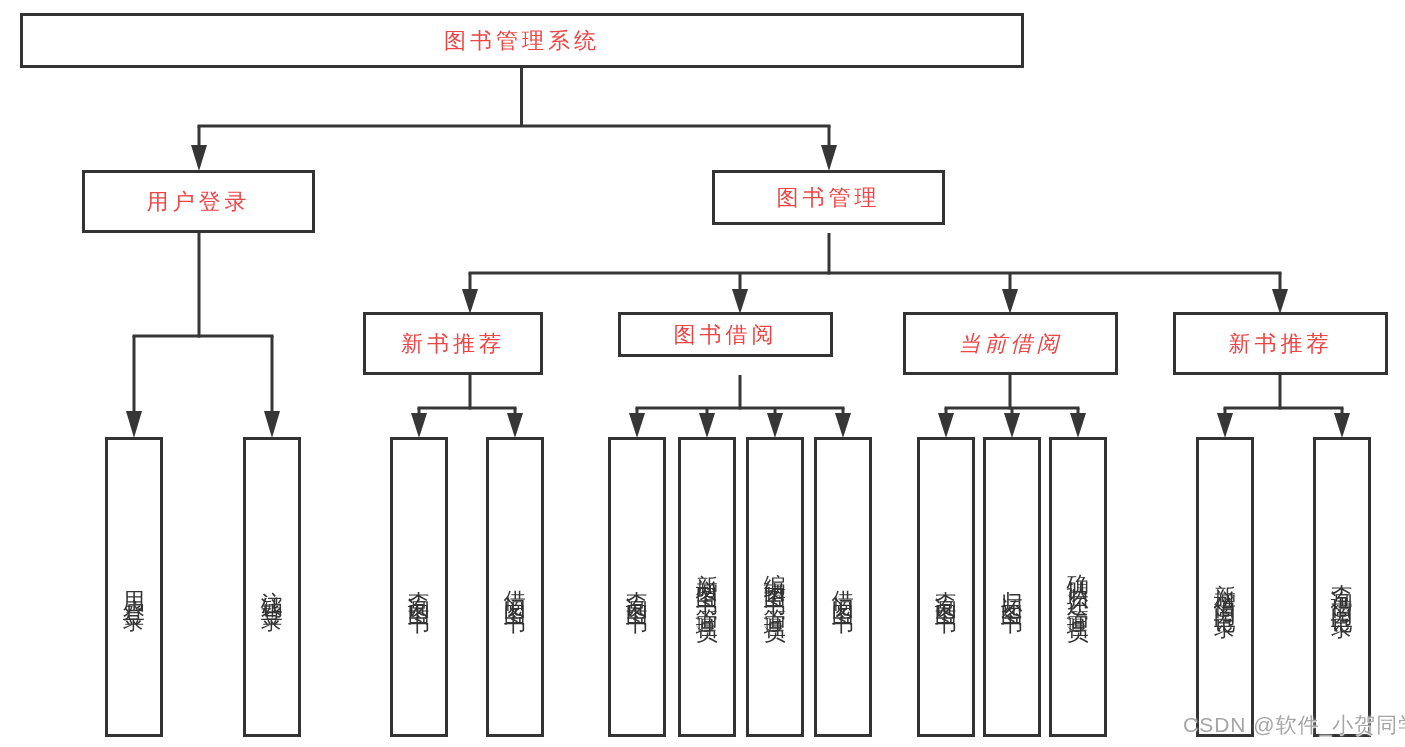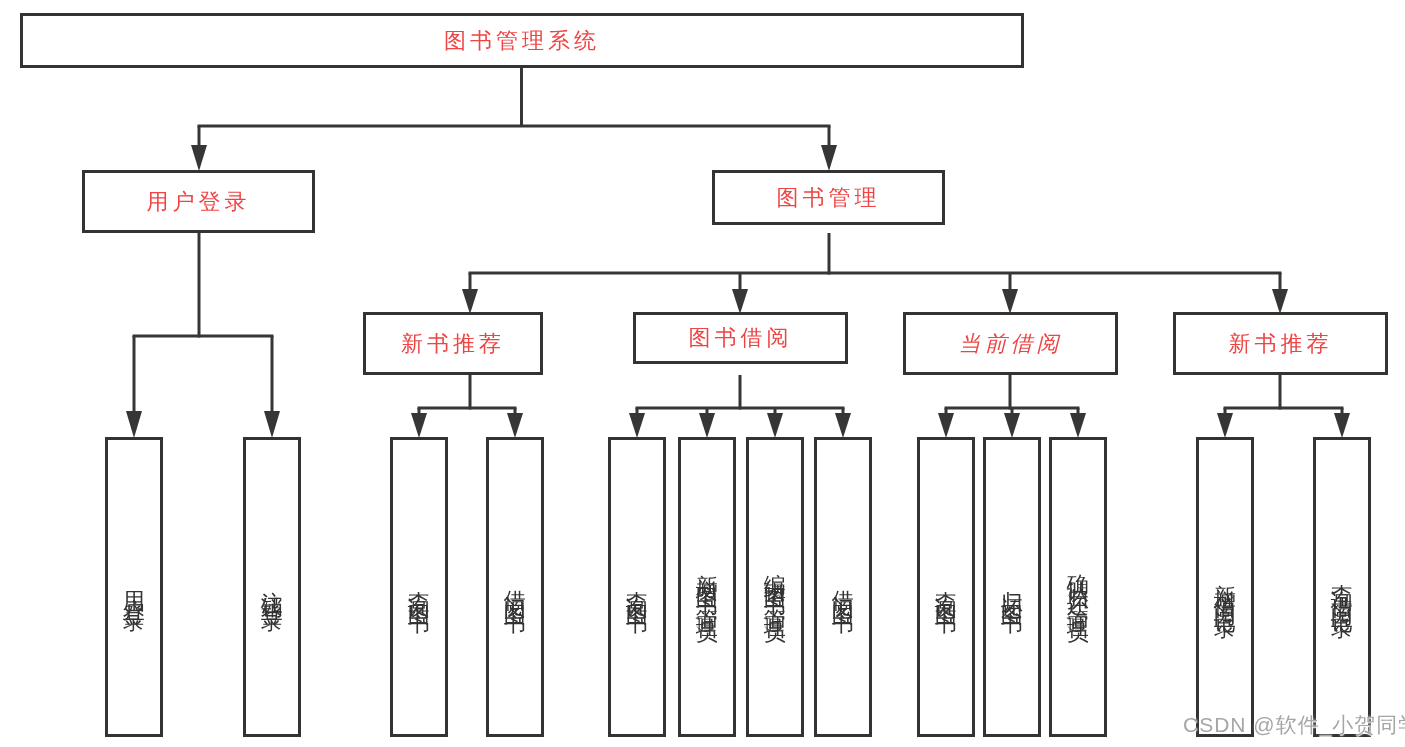--- a/index.html
+++ b/index.html
@@ -112,21 +112,21 @@
   <div class="box" style="left:82px;top:170px;width:233px;height:63px;">
     <span class="hlabel">用户登录</span>
   </div>
   <div class="box" style="left:712px;top:170px;width:233px;height:55px;">
     <span class="hlabel">图书管理</span>
   </div>
 
   <div class="box" style="left:363px;top:312px;width:180px;height:63px;">
     <span class="hlabel">新书推荐</span>
   </div>
-  <div class="box" style="left:633px;top:312px;width:215px;height:52px;">
+  <div class="box" style="left:618px;top:312px;width:215px;height:45px;">
     <span class="hlabel">图书借阅</span>
   </div>
   <div class="box" style="left:903px;top:312px;width:215px;height:63px;font-style:italic;">
     <span class="hlabel">当前借阅</span>
   </div>
   <div class="box" style="left:1173px;top:312px;width:215px;height:63px;">
     <span class="hlabel">新书推荐</span>
   </div>
 
   <div class="box" style="left:105px;top:437px;width:58px;height:300px;">

